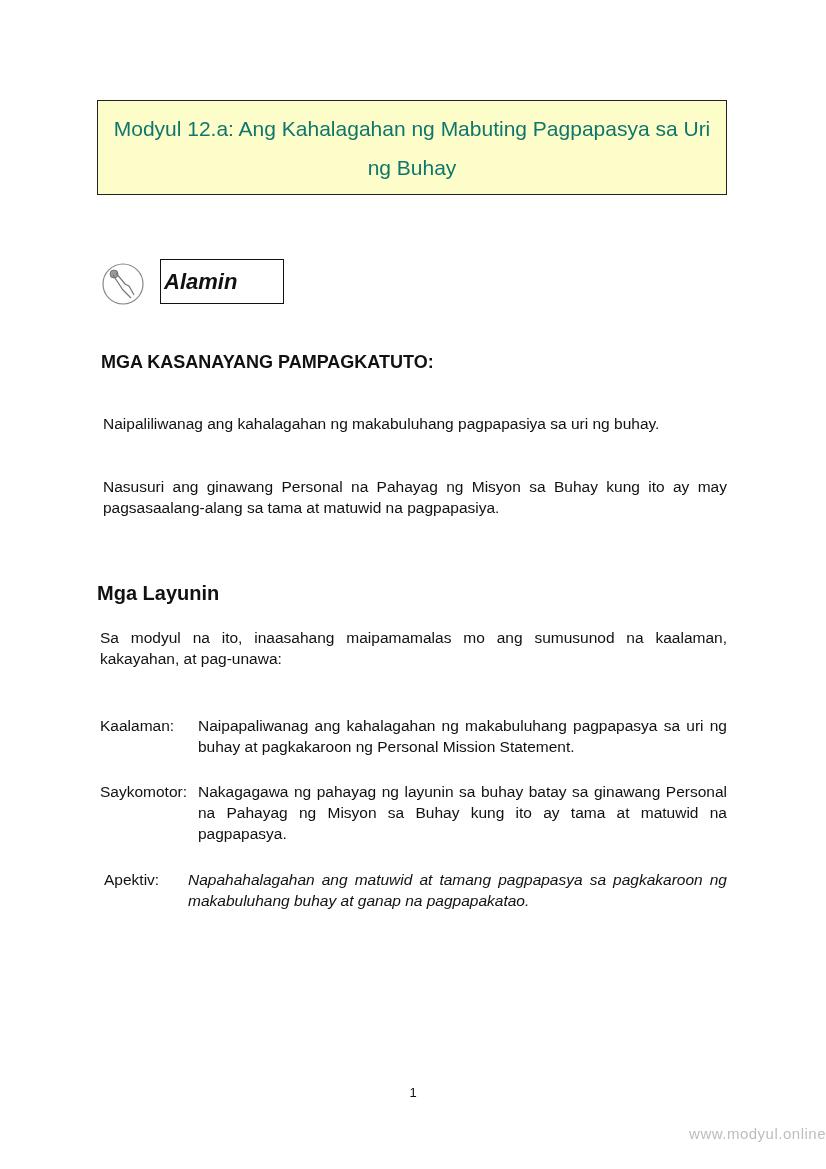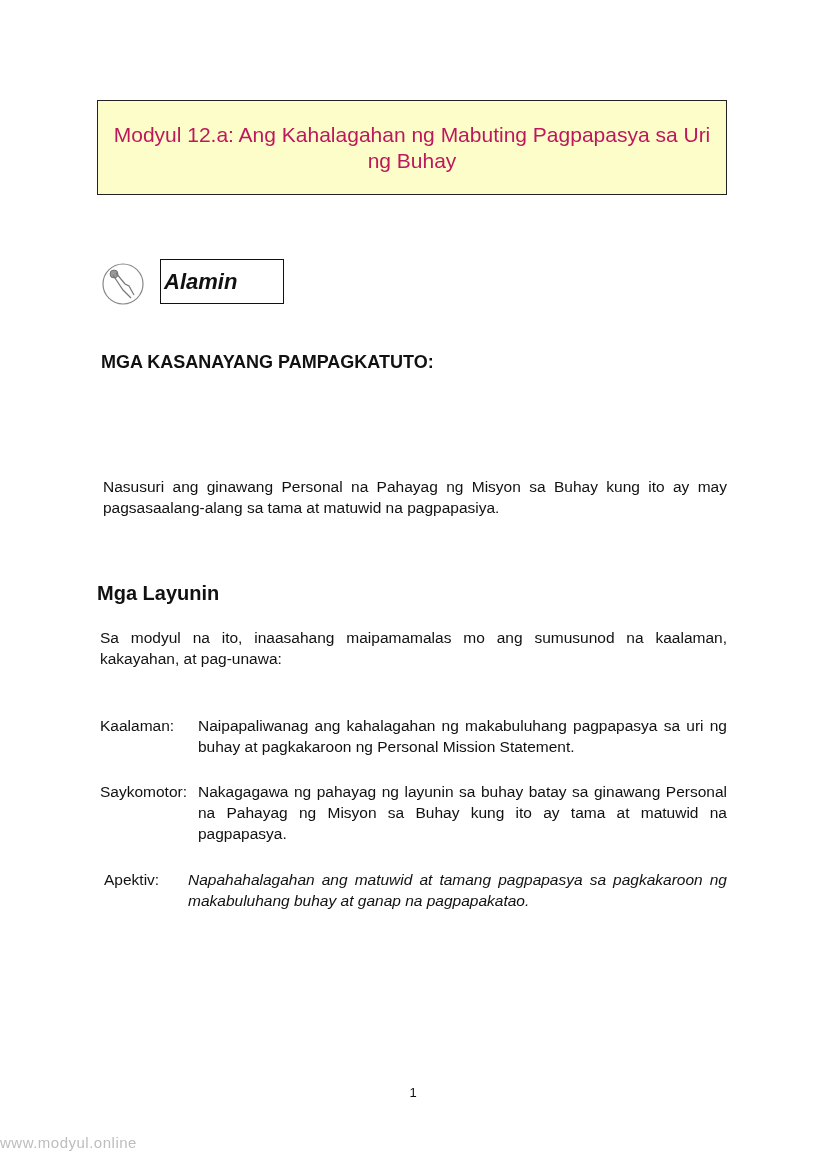--- a/index.html
+++ b/index.html
@@ -6,21 +6,21 @@
   body {
     width: 826px; height: 1169px; position: relative; overflow: hidden;
     font-family: "Liberation Sans", sans-serif; color: #111;
   }
   .title-box {
     position: absolute; left: 97px; top: 100px; width: 630px; height: 95px;
     background: #fdfdc9; border: 1.5px solid #222; box-sizing: border-box;
     display: flex; align-items: center; justify-content: center; text-align: center;
   }
   .title-box span {
-    font-size: 21px; line-height: 26px; color: #be185d; display: block; padding: 0 12px;
+    font-size: 21px; line-height: 39px; color: #0f766e; display: block; padding: 0 12px;
   }
   .hand-icon { position: absolute; left: 101px; top: 262px; width: 44px; height: 44px; }
   .alamin-box {
     position: absolute; left: 160px; top: 259px; width: 124px; height: 45px;
     border: 1.5px solid #111; box-sizing: border-box;
     display: flex; align-items: center; padding-left: 3px;
   }
   .alamin-box span { font-size: 22px; font-weight: bold; font-style: italic; }
   .heading {
     position: absolute; left: 101px; top: 352px; font-size: 18px; font-weight: bold;
@@ -31,22 +31,22 @@
   }
   .para .code { font-weight: bold; display: block; text-align: left; }
   .section-title {
     position: absolute; left: 97px; top: 582px; font-size: 20px; font-weight: bold;
   }
   .obj-row { position: absolute; left: 100px; width: 627px; font-size: 15.5px; line-height: 21px; }
   .obj-label { position: absolute; left: 0; top: 0; }
   .obj-text { position: absolute; left: 98px; right: 0; text-align: justify; }
   .page-num { position: absolute; left: 0; width: 826px; top: 1085px; text-align: center; font-size: 13px; }
   .watermark {
-    position: absolute; left: 0; width: 826px; top: 1125px; text-align: left;
-    font-size: 15px; color: #bdbdbd; letter-spacing: 0.5px; margin-top: 9px;
+    position: absolute; left: 0; width: 826px; top: 1125px; text-align: right;
+    font-size: 15px; color: #bdbdbd; letter-spacing: 0.5px;
   }
 </style>
 </head>
 <body>
 
 <div class="title-box">
   <span>Modyul 12.a: Ang Kahalagahan ng Mabuting Pagpapasya sa Uri ng Buhay</span>
 </div>
 
 <svg class="hand-icon" viewBox="0 0 44 44">
@@ -55,20 +55,21 @@
   <path d="M12 13 L22 28 L30 36 M15 11 L24 22 L28 24 L33 33" fill="none" stroke="#777" stroke-width="1.2"></path>
 </svg>
 
 <div class="alamin-box">
   <span>Alamin</span>
 </div>
 
 <div class="heading">MGA KASANAYANG PAMPAGKATUTO:</div>
 
 <div class="para" style="top:413px;">
+  <span>Naipaliliwanag ang kahalagahan ng makabuluhang pagpapasiya sa uri ng buhay.</span>
 </div>
 
 <div class="para" style="top:476px;">
   <span>Nasusuri ang ginawang Personal na Pahayag ng Misyon sa Buhay kung ito ay may pagsasaalang-alang sa tama at matuwid na pagpapasiya.</span>
 </div>
 
 <div class="section-title">Mga Layunin</div>
 
 <div class="para" style="top:627px; left:100px; width:627px;">Sa modyul na ito, inaasahang maipamamalas mo ang sumusunod na kaalaman, kakayahan, at pag-unawa:</div>
 

